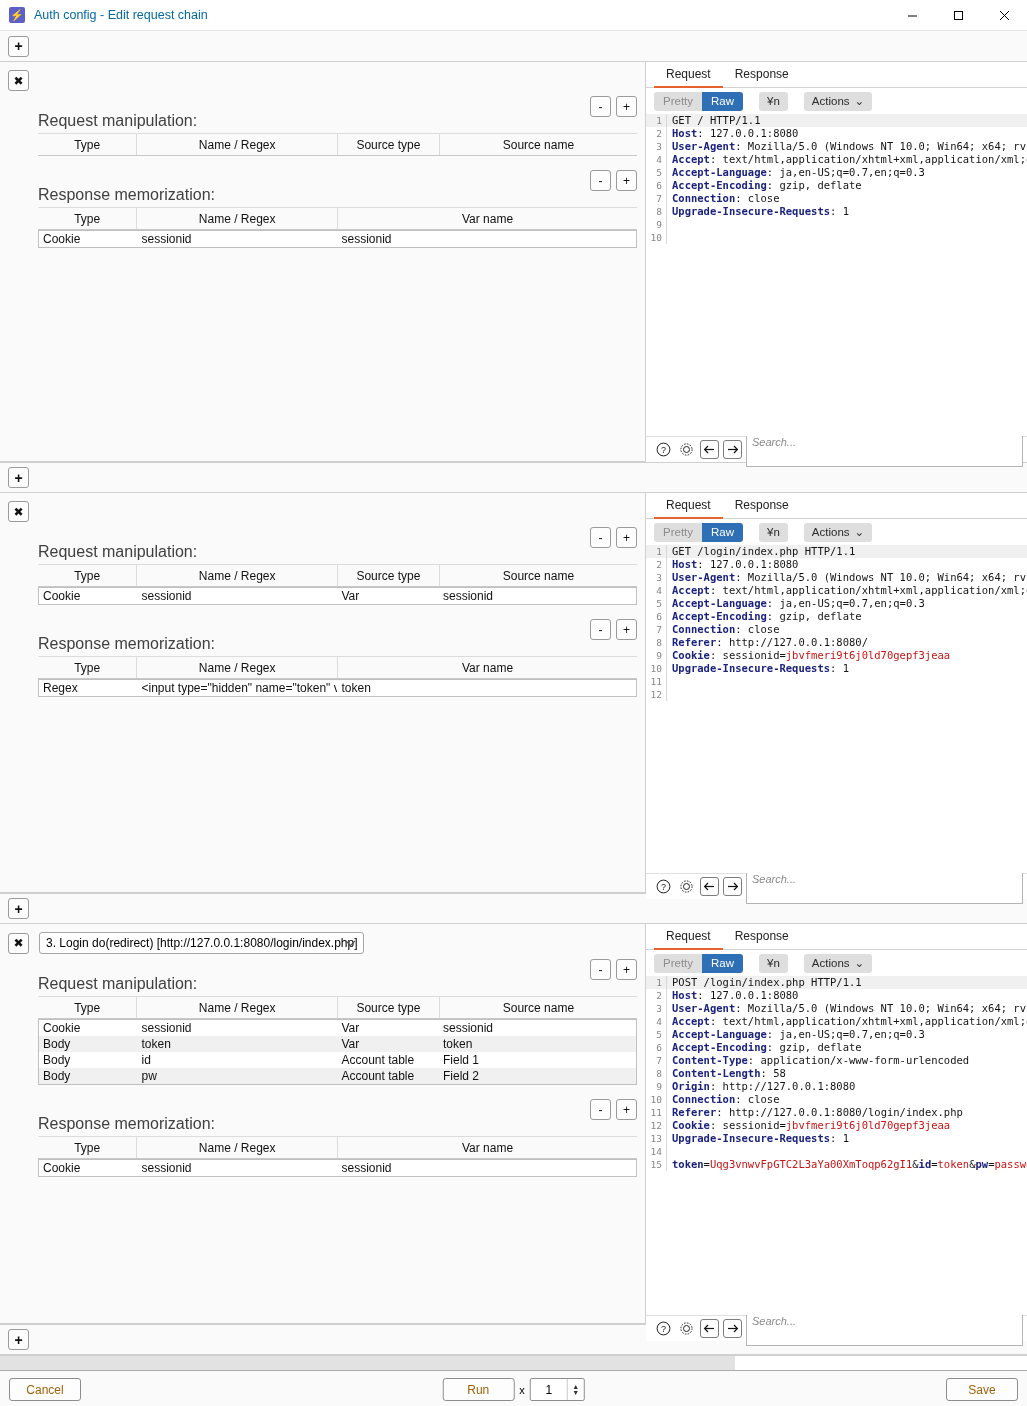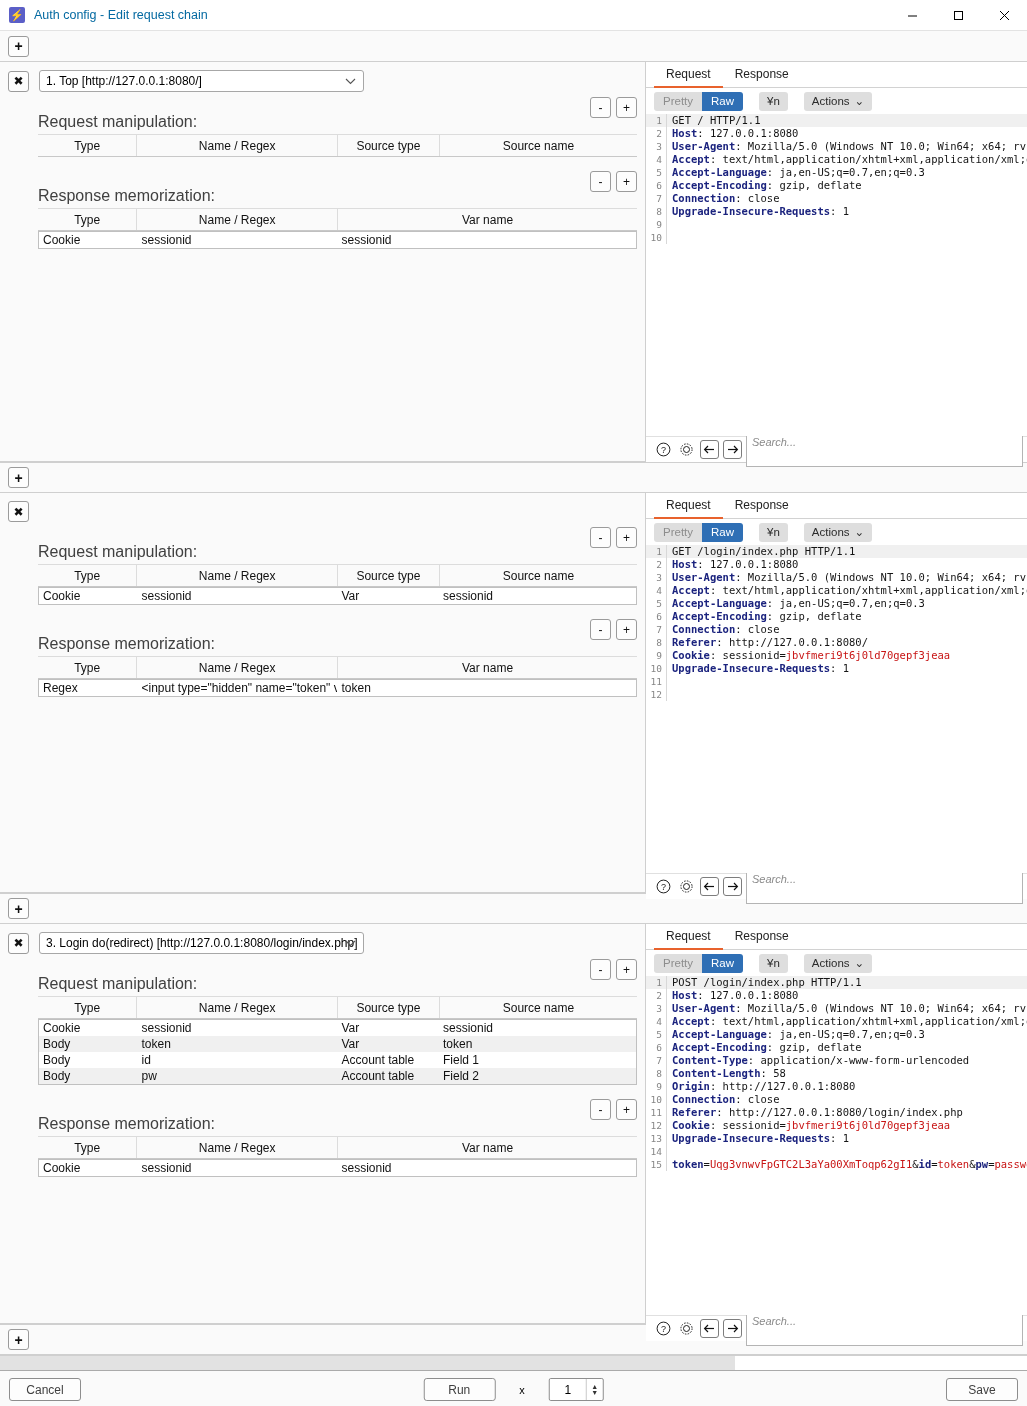--- a/index.html
+++ b/index.html
@@ -291,25 +291,25 @@
     position: relative;
   }
   .btn-std {
     height: 23px;
     min-width: 72px;
     border: 1px solid #8d8d8d;
     border-radius: 3px;
     background: #fdfdfd;
     font-size: 12px;
     display: flex; align-items: center; justify-content: center;
-    color: #404040;
+    color: #a16207;
   }
   .footer-center {
     position: absolute; left: 50%; transform: translateX(-50%);
-    display: flex; align-items: center; gap: 24px;
+    display: flex; align-items: center; gap: 5px;
   }
   .spin {
     display: flex; align-items: center;
     height: 23px;
     border: 1px solid #8d8d8d;
     border-radius: 2px;
     background: #fff;
   }
   .spin-val {
     width: 36px; text-align: center; font-size: 12px;
@@ -349,26 +349,20 @@
 </div>
 
 <div id="chain-root">
     <div class="addstrip first">
       <div class="btn-plus">+</div>
     </div>
     <div class="panel" style="height: 400px;">
       <div class="panel-left">
         <div class="selrow">
           <div class="btn-close-x">✖</div>
-          <div class="combo">
-            <span class="combo-label">1. Top [http://127.0.0.1:8080/]</span>
-            <span class="caret"><svg width="11" height="7" viewBox="0 0 11 7">
-                <polyline points="1,1 5.5,5.5 10,1" fill="none" stroke="#555" stroke-width="1.1"></polyline>
-              </svg></span>
-          </div>
         </div>
         <div class="section-head" style="margin-top: 10px;">
           <div class="section-label">Request manipulation:</div>
           <div class="pm-btns">
             <div class="btn-sm">-</div>
             <div class="btn-sm">+</div>
           </div>
         </div>
         <div>
           <table class="grid">

